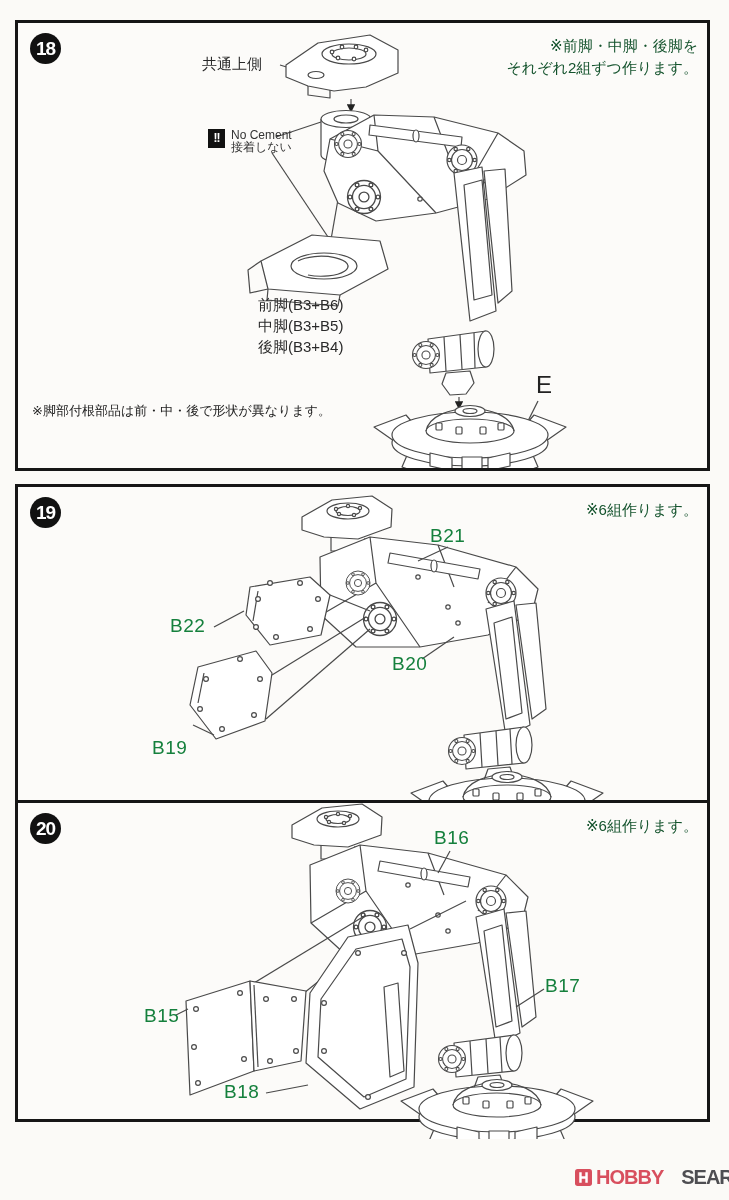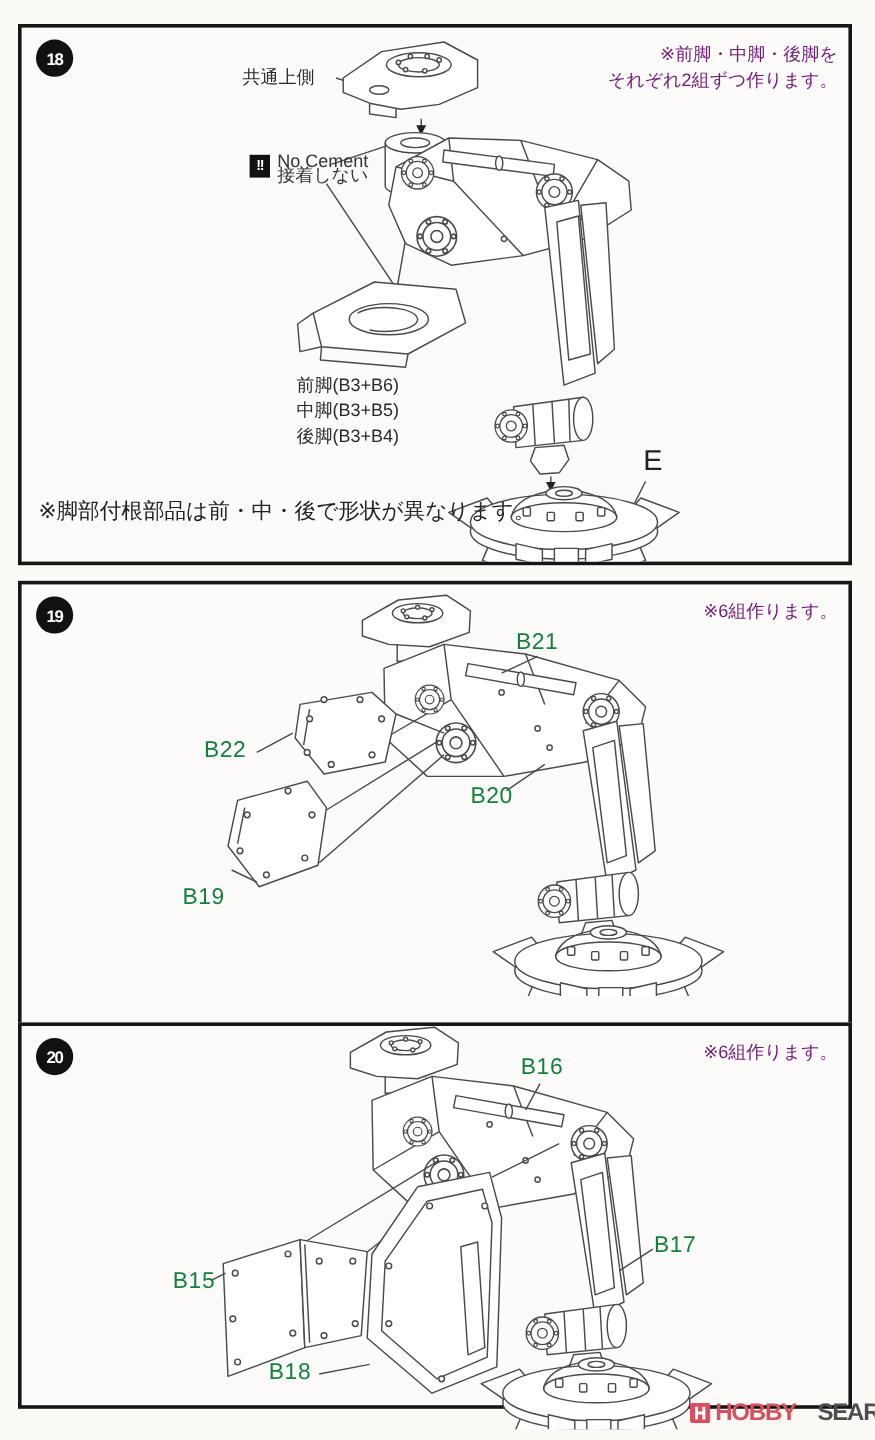--- a/index.html
+++ b/index.html
@@ -13,47 +13,47 @@
   }
   .page{position:absolute;left:0;top:0;width:729px;height:1200px;}
   .panel{
     position:absolute;left:15px;width:695px;
     border:3px solid #161616;
     background:#fcfbf9;
     box-sizing:border-box;
   }
   #panel-18{top:20px;height:451px;}
   #panel-19{top:484px;height:425px;}
-  #panel-20{top:852px;height:322px;}
+  #panel-20{top:800px;height:322px;}
   .panel svg.art{position:absolute;left:0;top:0;}
   .step-badge{
     position:absolute;left:12px;top:10px;width:31px;height:31px;
     background:#111;border-radius:50%;
-    color:#fff;font-size:14px;font-weight:bold;
+    color:#fff;font-size:19px;font-weight:bold;
     display:flex;align-items:center;justify-content:center;
     letter-spacing:-1px;
   }
   .make-note{
     position:absolute;right:9px;top:12px;
-    font-size:15px;line-height:1.45;color:#701a75;
+    font-size:15px;line-height:1.45;color:#14532d;
     text-align:right;white-space:nowrap;
   }
   .jp-label{position:absolute;font-size:15px;color:#2a2a2a;white-space:nowrap;}
   .plabel{position:absolute;font-size:19px;color:#15803d;white-space:nowrap;letter-spacing:0.5px;}
   .plabel-e{position:absolute;font-size:24px;color:#222;}
   .leg-list{position:absolute;font-size:15px;line-height:21px;color:#2a2a2a;}
   .no-cement{position:absolute;display:flex;align-items:flex-start;}
   .nc-icon{
     width:17px;height:19px;background:#111;color:#fff;
     font-size:12px;font-weight:bold;text-align:center;line-height:19px;
     margin-right:6px;flex:none;letter-spacing:-1px;
   }
-  .nc-text{font-size:15px;line-height:12px;color:#333;white-space:nowrap;}
+  .nc-text{font-size:12px;line-height:12px;color:#333;white-space:nowrap;}
   .bottom-note{position:absolute;left:14px;top:379px;width:460px;}
-  .bn-title{font-size:18px;color:#222;margin-bottom:5px;white-space:nowrap;margin-top:12px;}
+  .bn-title{font-size:13px;color:#222;margin-bottom:5px;white-space:nowrap;}
   .bn-body{font-size:12px;line-height:17px;color:#333;padding-left:4px;white-space:nowrap;}
   .watermark{
     position:absolute;left:575px;top:1165px;height:24px;
     display:flex;align-items:center;z-index:5;
   }
   .wm-icon{width:17px;height:17px;margin-right:4px;flex:none;}
   .wm-hobby{font-size:20px;font-weight:bold;letter-spacing:-1px;margin-right:18px;}
   .wm-search{font-size:20px;font-weight:bold;letter-spacing:-1px;}
 </style>
 </head>
@@ -169,21 +169,21 @@
     <div class="jp-label" style="left:184px;top:32px;">共通上側</div>
 
     <div class="no-cement" style="left:190px;top:106px;">
       <div class="nc-icon">!!</div>
       <div class="nc-text">
         <span>No Cement</span><br>
         <span>接着しない</span>
       </div>
     </div>
 
-    <div class="leg-list" style="left:229px;top:271px;margin-top:17px;">
+    <div class="leg-list" style="left:240px;top:271px;">
       <div>前脚(B3+B6)</div>
       <div>中脚(B3+B5)</div>
       <div>後脚(B3+B4)</div>
     </div>
 
     <div class="plabel-e" style="left:518px;top:348px;">E</div>
 
     <div class="bottom-note">
       <div class="bn-title">※脚部付根部品は前・中・後で形状が異なります。</div>
     </div>

